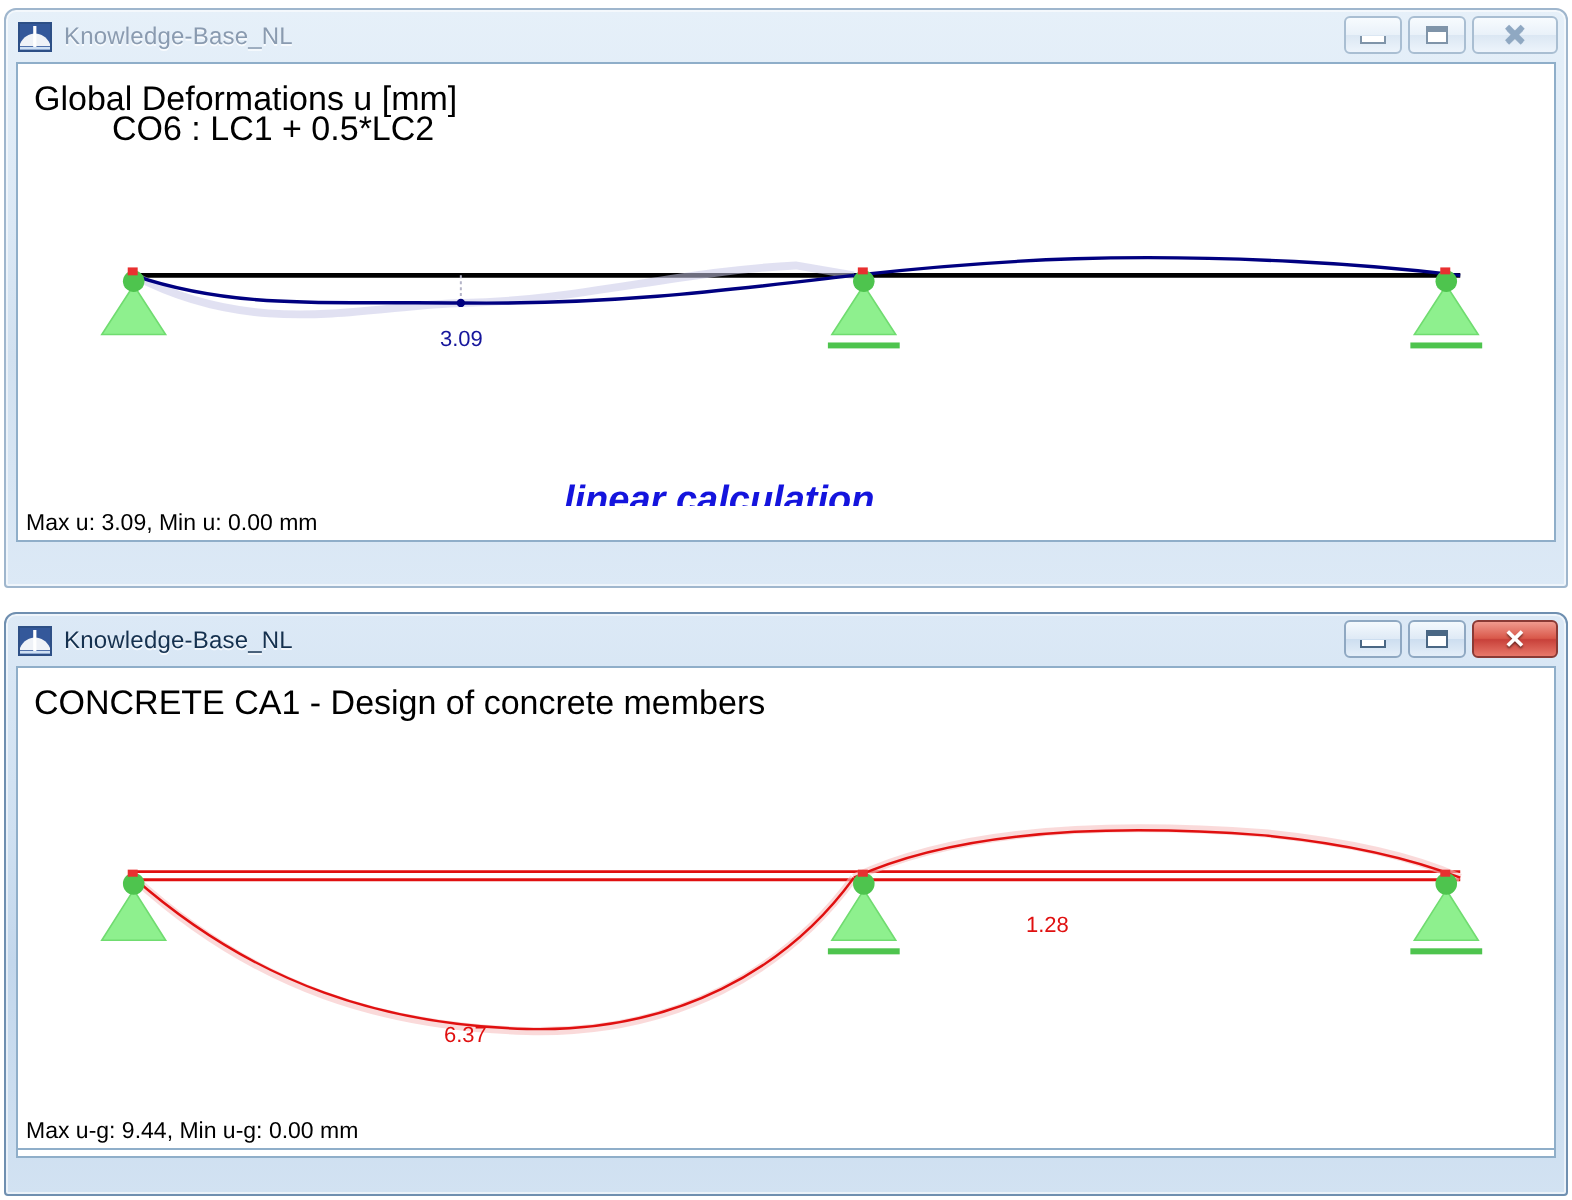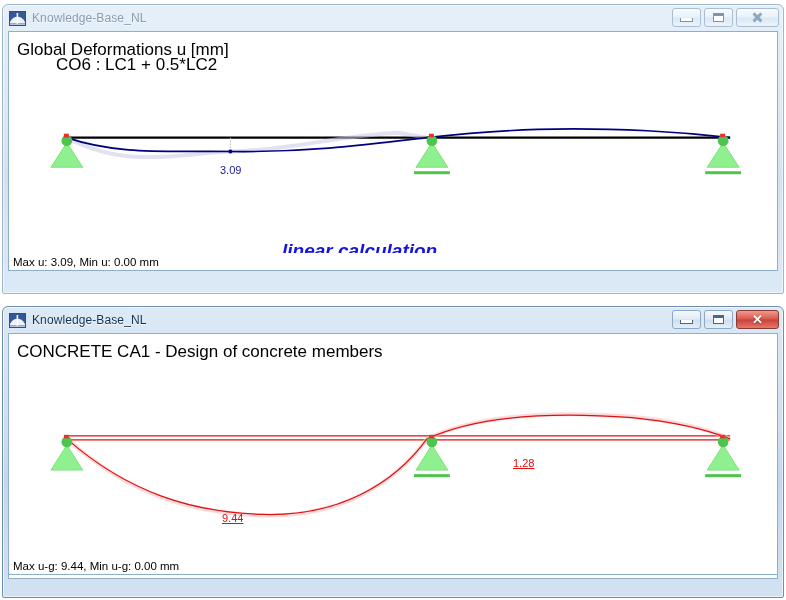--- a/index.html
+++ b/index.html
@@ -193,21 +193,21 @@
   }
 
   .val-label {
     position: absolute;
     font-size: 11px;
     white-space: nowrap;
     font-family: "Liberation Sans", sans-serif;
     text-align: right;
   }
   .val-blue { color: #16169c; }
-  .val-red  { color: #e01010; text-decoration: underline; }
+  .val-red  { color: #e01010; }
 </style>
 </head>
 <body>
 
 <div id="root">
 
   <div class="window inactive" id="win-linear" style="left:2px; top:4px; width:782px; height:290px;">
 
     <div class="titlebar">
       <svg class="win-icon" viewBox="0 0 17 17">
@@ -336,21 +336,21 @@
             <rect x="421" y="100" width="5" height="3.5" fill="#e83030"></rect>
           </g>
           <g>
             <polygon points="716,110 700,135 732,135" fill="#8ef08e" stroke="#70dc70" stroke-width="0.8"></polygon>
             <circle cx="716" cy="107" r="5.4" fill="#4ec44e"></circle>
             <rect x="698" y="139" width="36" height="3" fill="#4ec44e"></rect>
             <rect x="713" y="100" width="5" height="3.5" fill="#e83030"></rect>
           </g>
         </svg>
 
-        <span class="val-label val-red" style="left:213px; top:178px;">9.44</span>
+        <span class="val-label val-red" style="left:213px; top:178px;">6.37</span>
         <span class="val-label val-red" style="left:504px; top:123px;">1.28</span>
 
       </div>
     </div>
 
     <div class="statusbar">
       <span class="st-text">Max u-g: 9.44, Min u-g: 0.00 mm</span>
     </div>
   </div>
 

